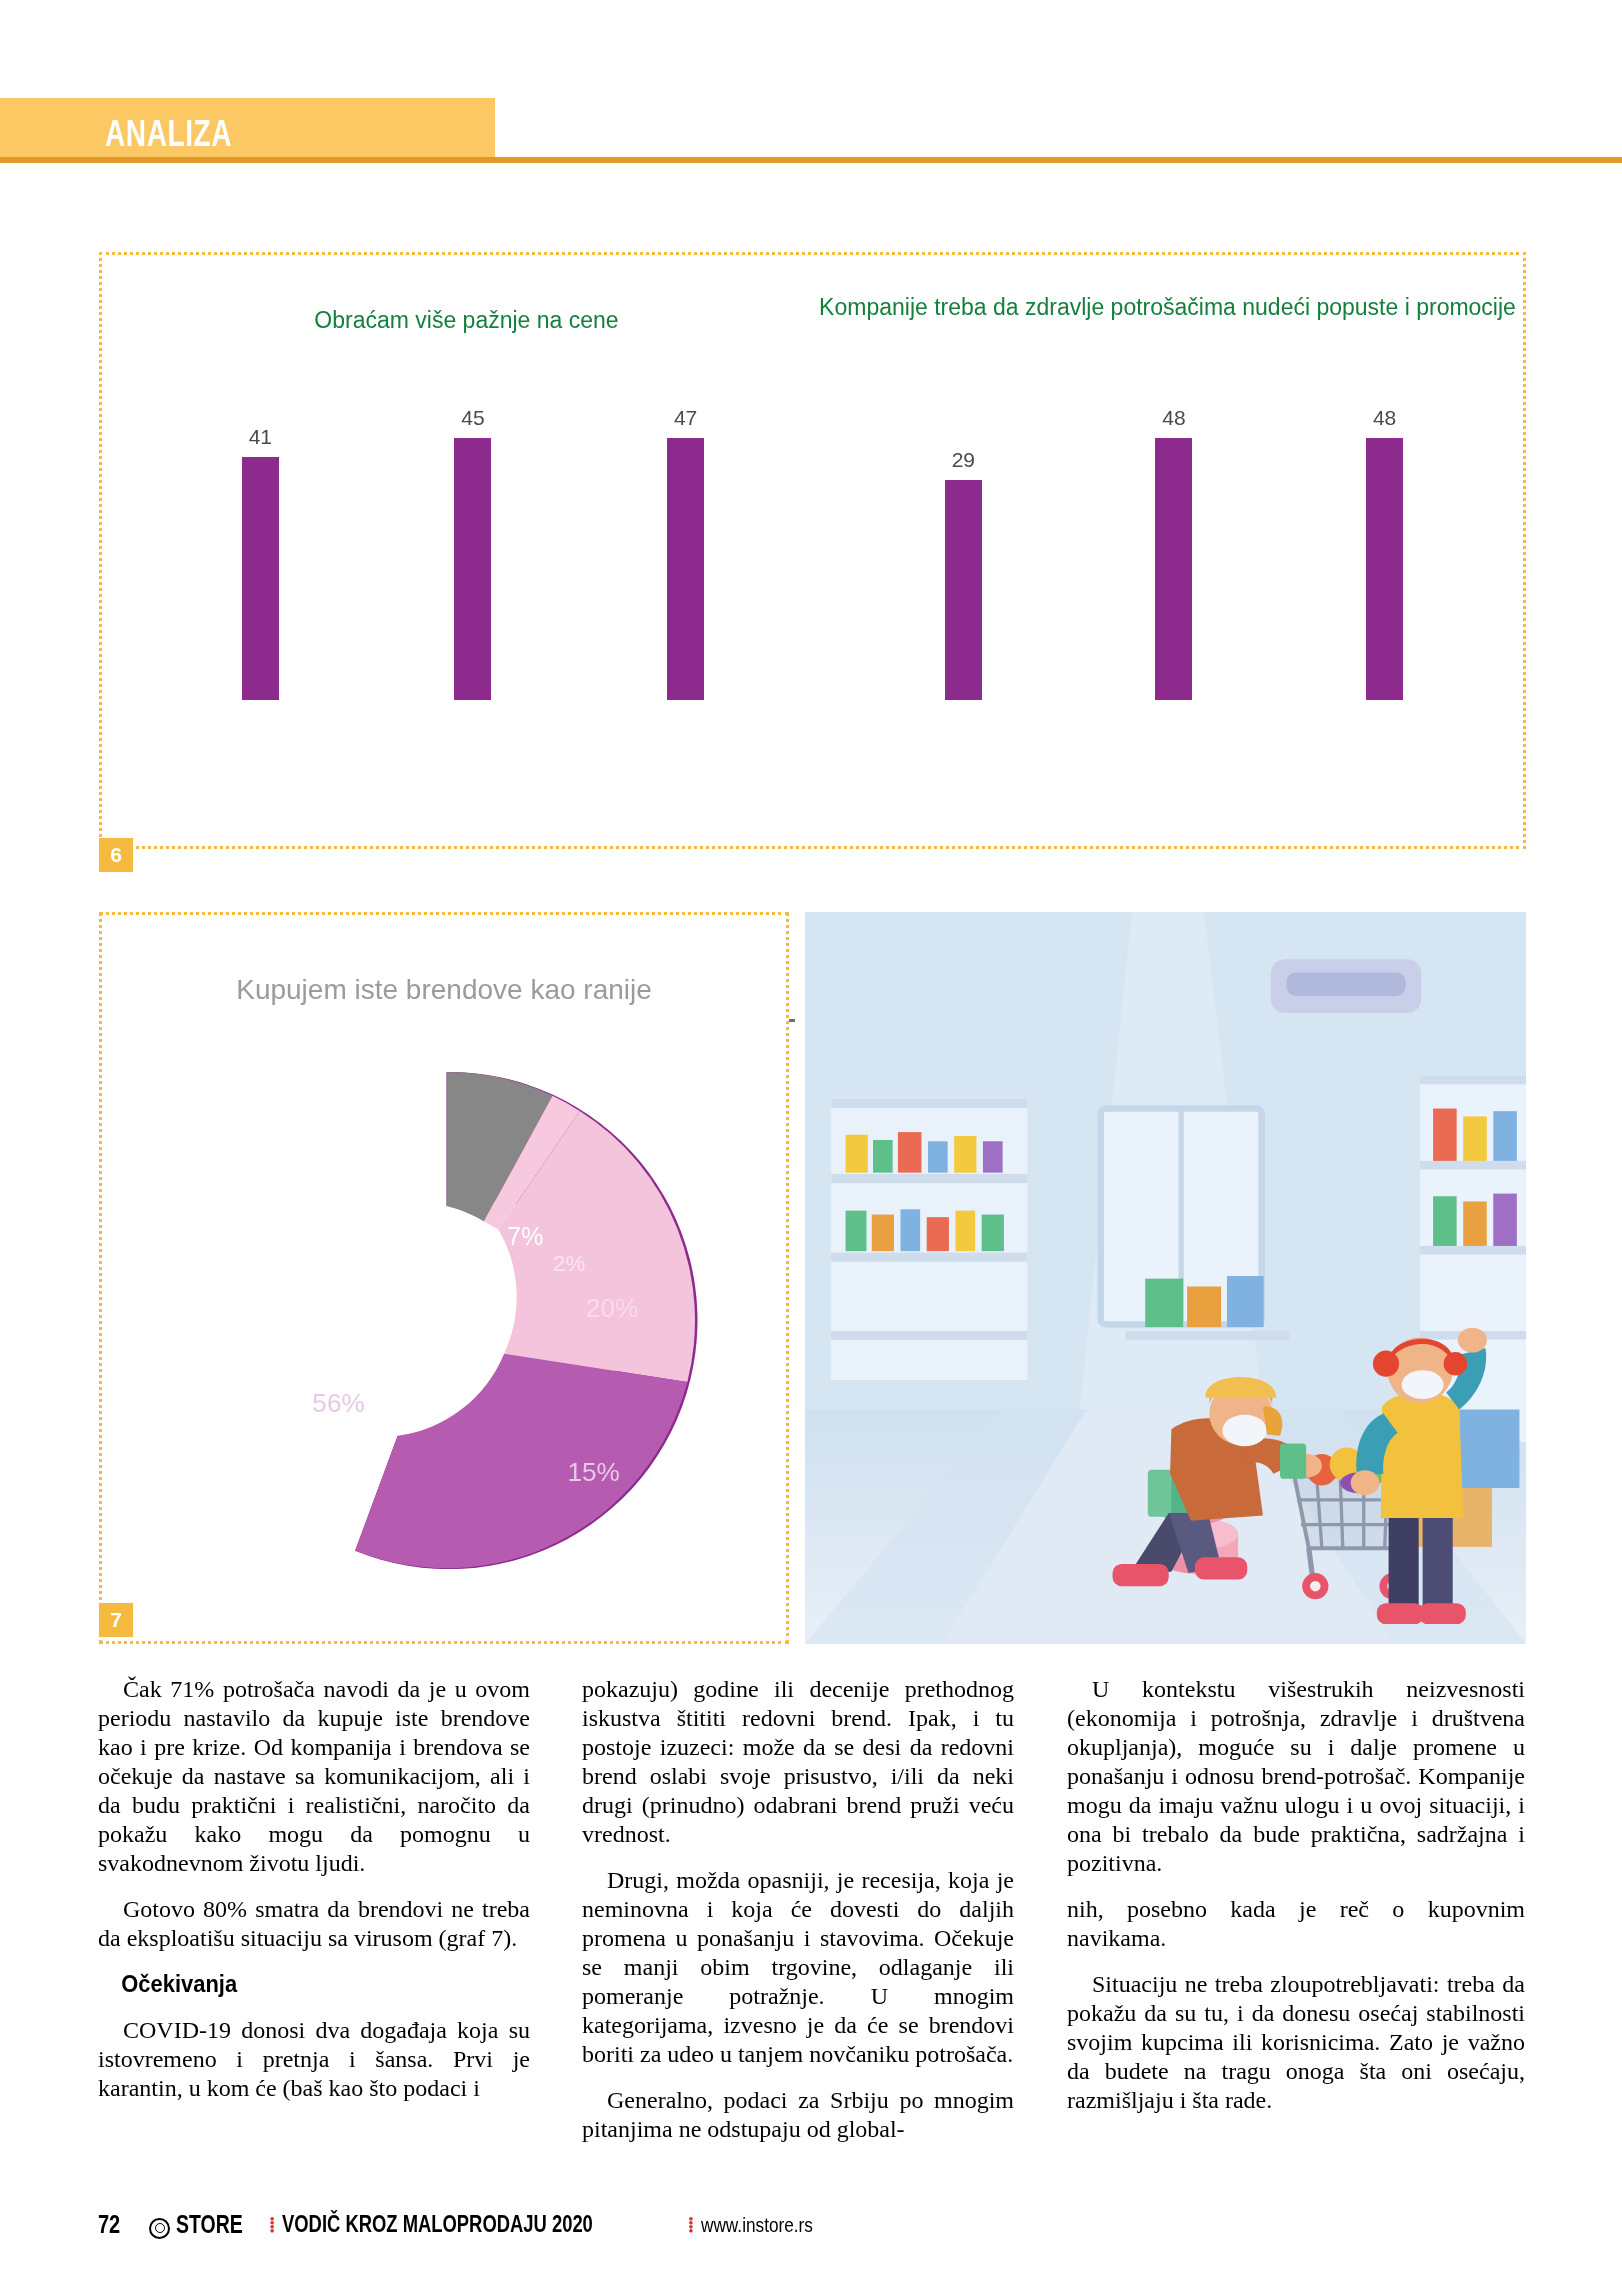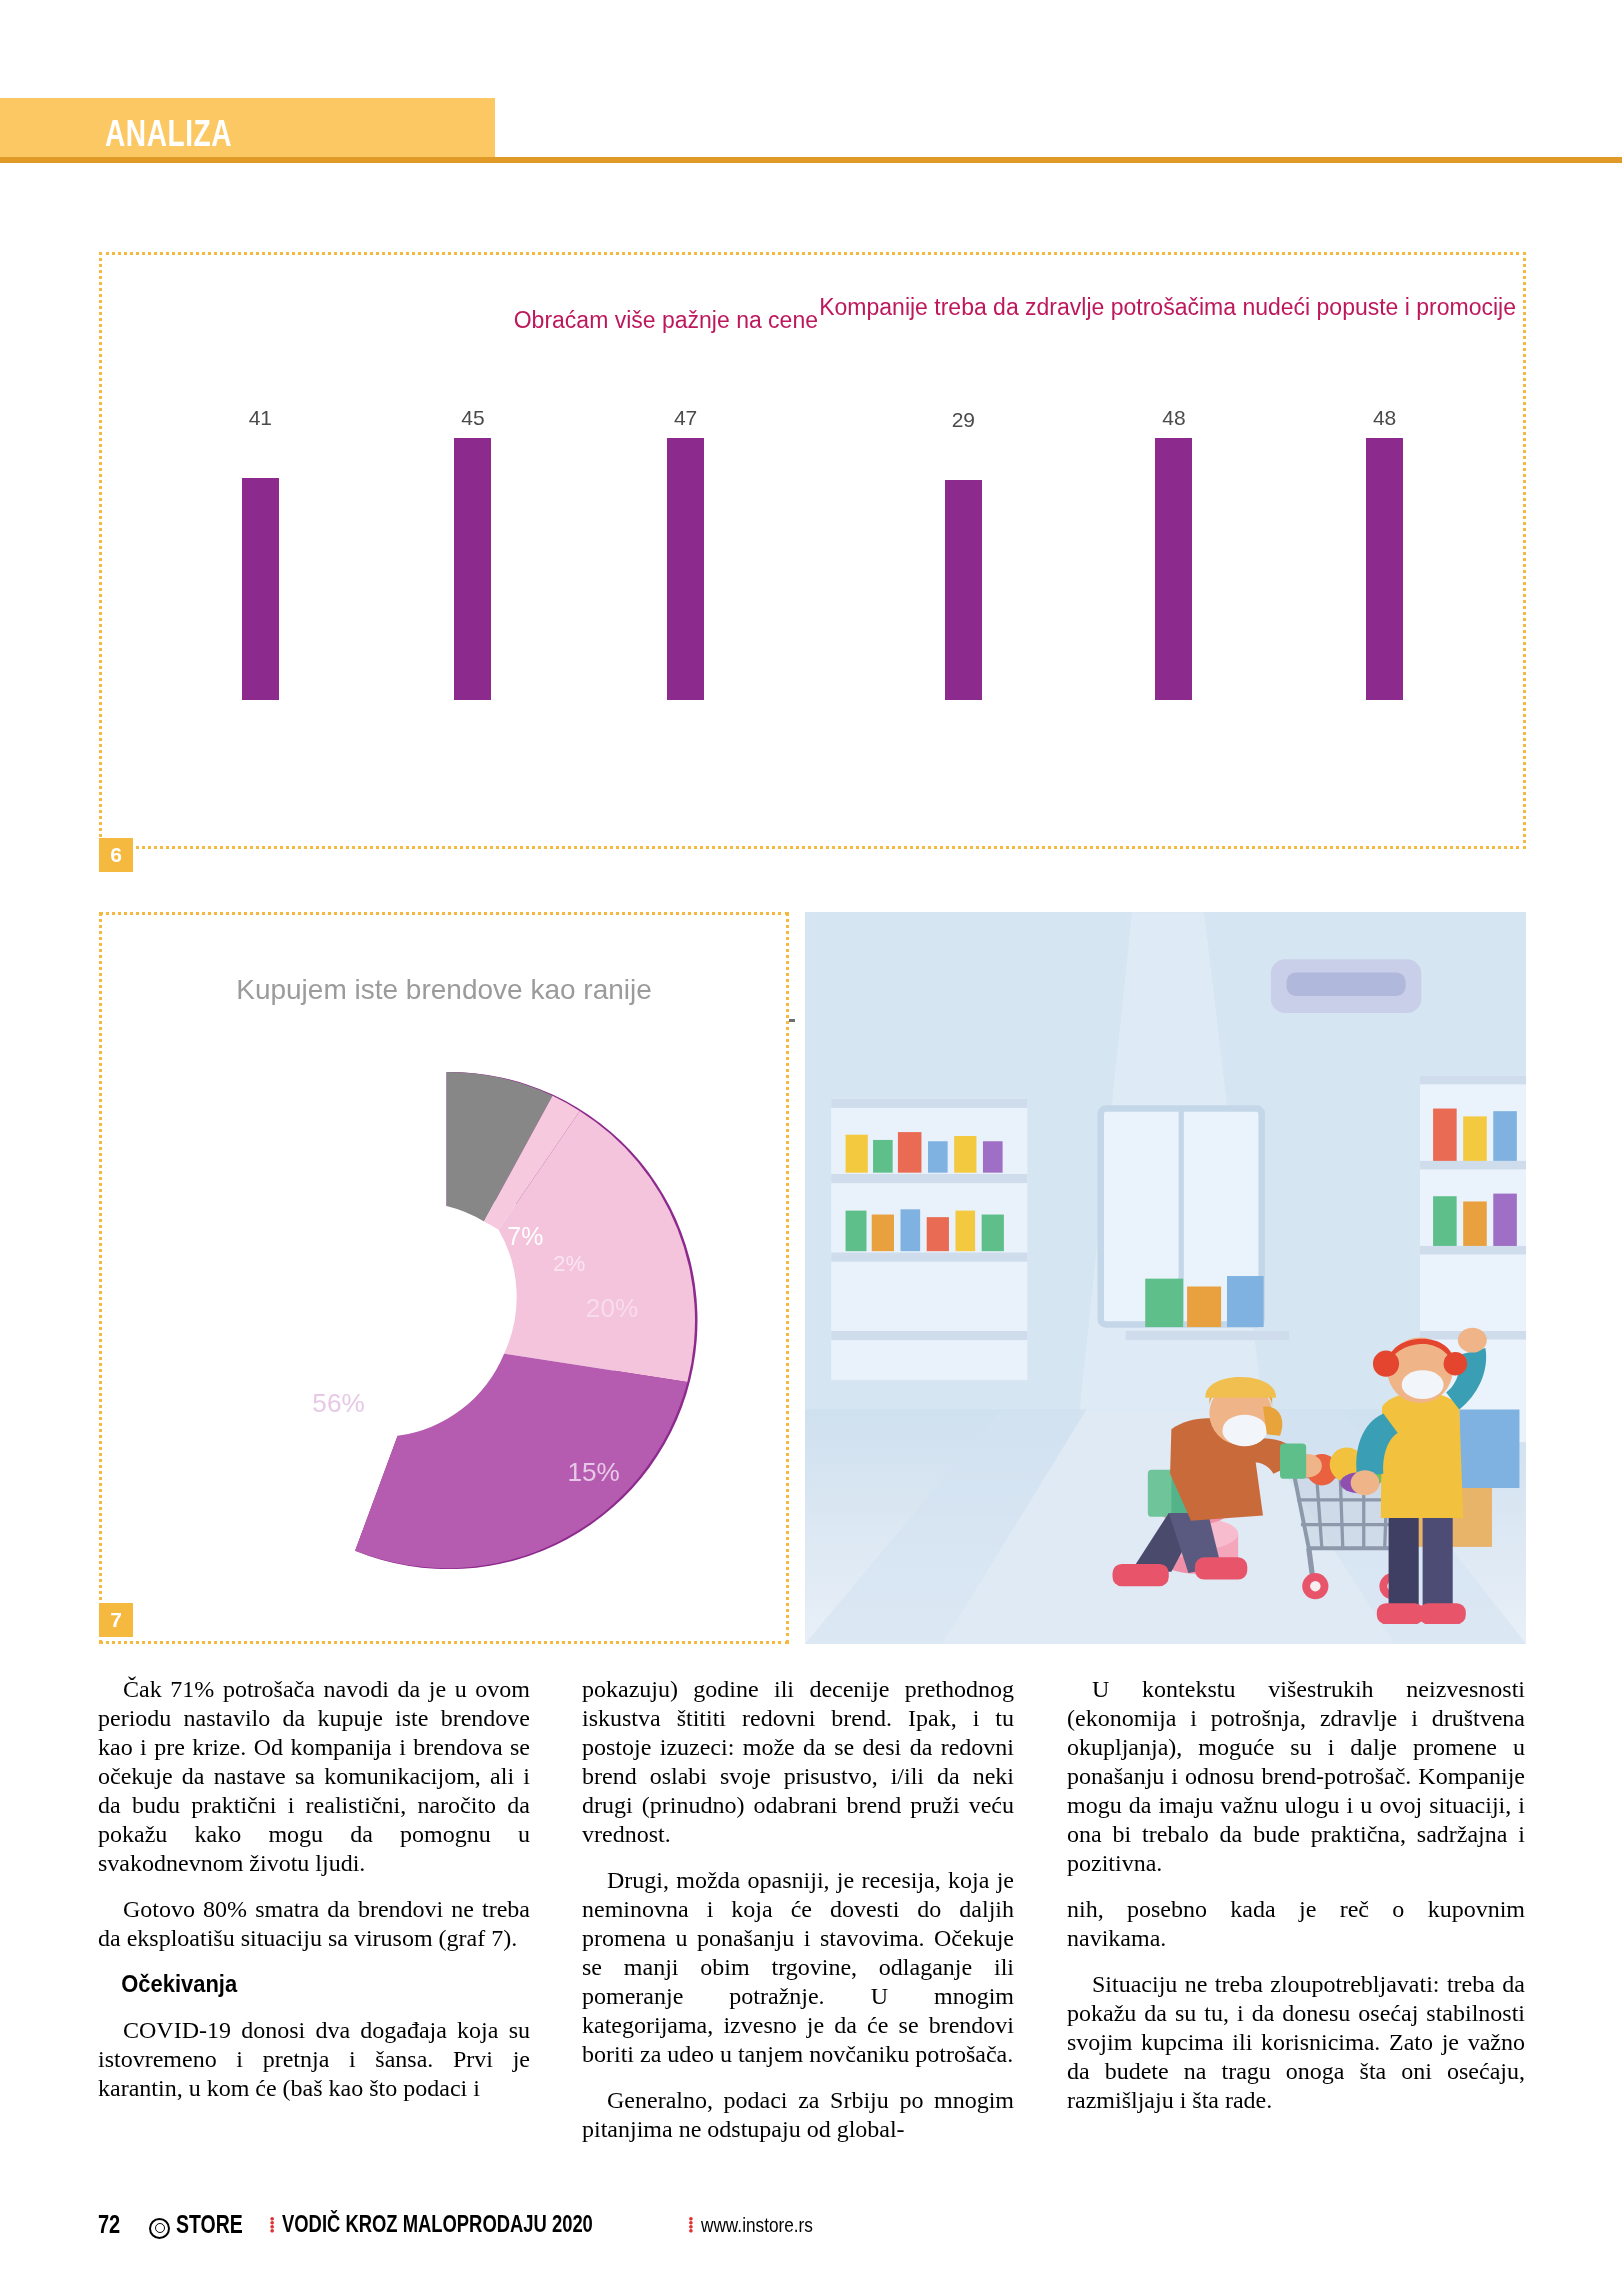--- a/index.html
+++ b/index.html
@@ -42,35 +42,35 @@
     font-family:"Liberation Sans",sans-serif;font-weight:bold;font-size:21px;
     display:flex;align-items:center;justify-content:center;
   }
 
   .barchart{position:absolute;top:0;height:597px;}
   #chart-1{left:13px;width:703px;}
   #chart-2{left:717px;width:697px;}
 
   .chart-title{
     position:absolute;left:0;width:100%;
-    text-align:right;
+    text-align:center;
     font-family:"Liberation Sans",sans-serif;
-    font-size:23px;color:#be185d;line-height:33px;
+    font-size:23px;color:#15803d;line-height:33px;
     filter:blur(0.3px);
   }
   #chart-1 .chart-title{top:49px;}
   #chart-2 .chart-title{top:36px;}
 
   .plot{position:absolute;left:39px;right:26px;top:151px;height:294px;}
   .bar-slot{
     position:absolute;bottom:0;width:33.33%;
     display:flex;flex-direction:column;align-items:center;justify-content:flex-end;
     height:100%;
   }
-  .bar-slot:nth-child(1){left:0;gap:40px;}
+  .bar-slot:nth-child(1){left:0;}
   .bar-slot:nth-child(2){left:33.33%;text-align:center;}
   .bar-slot:nth-child(3){left:66.66%;}
   .bar-val{
     font-family:"Liberation Sans",sans-serif;
     font-size:21px;color:#4a4a4a;margin-bottom:7.9px;filter:blur(0.2px);
   }
   .bar-rect{width:37px;background:#8d2a8d;}
 
   .axis-line{
     position:absolute;left:36px;right:23px;top:764px;height:3.3px;background:#6f6f6f;

